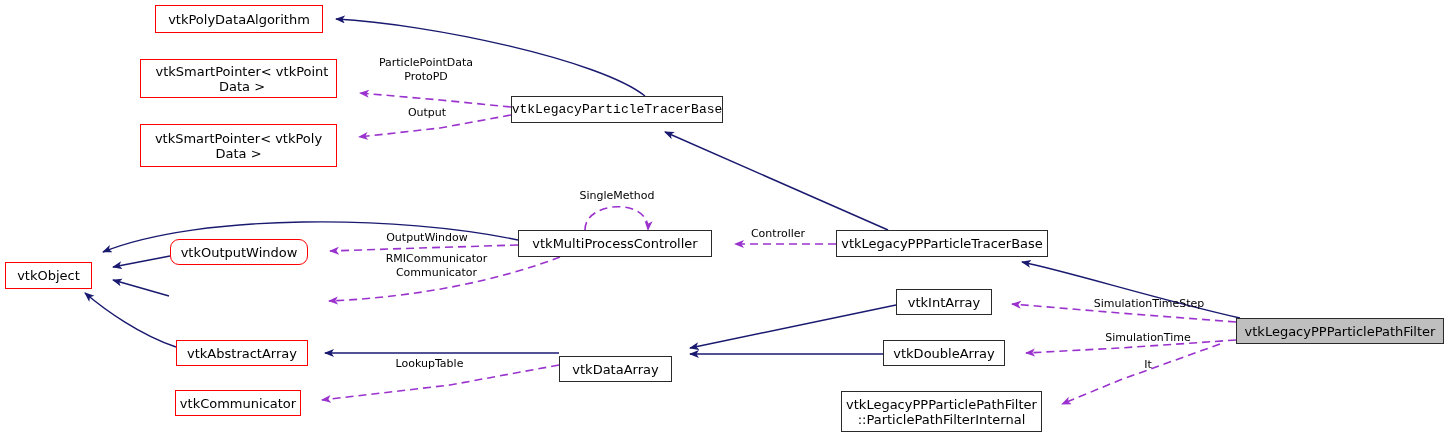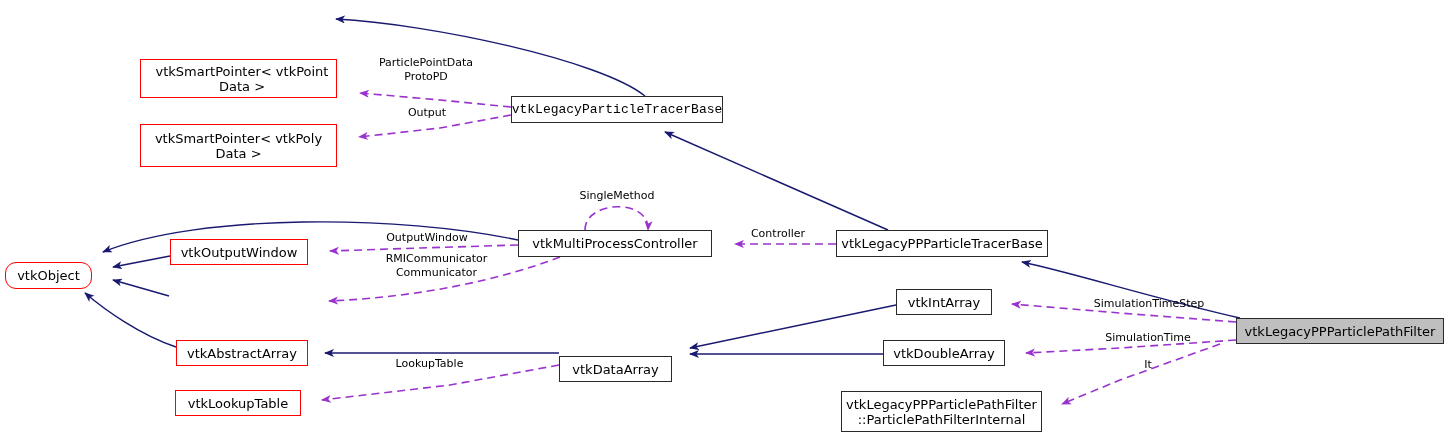--- a/index.html
+++ b/index.html
@@ -105,50 +105,53 @@
 
     <path d="M 1240,318 C 1160,300 1070,272 1022,262" fill="none" stroke="#191970" stroke-width="1.4" marker-end="url(#arrow-inherit)"></path>
 
     <path d="M 1236,322 L 1120,313 L 1012,304" fill="none" stroke="#9a32cd" stroke-width="1.6" stroke-dasharray="8,5" marker-end="url(#arrow-usage)"></path>
 
     <path d="M 1236,340 L 1120,348 L 1026,353" fill="none" stroke="#9a32cd" stroke-width="1.6" stroke-dasharray="8,5" marker-end="url(#arrow-usage)"></path>
 
     <path d="M 1220,344 L 1120,380 L 1062,404" fill="none" stroke="#9a32cd" stroke-width="1.6" stroke-dasharray="8,5" marker-end="url(#arrow-usage)"></path>
   </svg>
 
+  <div class="node" style="left:155px; top:5px; width:168px; height:28px;">
+    <span>vtkPolyDataAlgorithm</span>
+  </div>
 
   <div class="node" style="left:140px; top:59px; width:197px; height:39px;padding-left:7px;">
     <span>vtkSmartPointer&lt; vtkPoint
 Data &gt;</span>
   </div>
 
   <div class="node" style="left:140px; top:124px; width:197px; height:43px;">
     <span>vtkSmartPointer&lt; vtkPoly
 Data &gt;</span>
   </div>
 
   <div class="node black-border" style="left:511px; top:96px; width:212px; height:27px;font-family:Liberation Mono, monospace;">
     <span>vtkLegacyParticleTracerBase</span>
   </div>
 
-  <div class="node" style="left:5px; top:262px; width:87px; height:27px;border-radius:11px;">
+  <div class="node" style="left:5px; top:262px; width:87px; height:27px;">
     <span>vtkObject</span>
   </div>
 
-  <div class="node" style="left:170px; top:239px; width:138px; height:26px;">
+  <div class="node" style="left:170px; top:239px; width:138px; height:26px;border-radius:9px;">
     <span>vtkOutputWindow</span>
   </div>
 
 
   <div class="node" style="left:176px; top:340px; width:132px; height:26px;">
     <span>vtkAbstractArray</span>
   </div>
 
   <div class="node" style="left:175px; top:390px; width:126px; height:26px;">
-    <span>vtkLookupTable</span>
+    <span>vtkCommunicator</span>
   </div>
 
   <div class="node black-border" style="left:518px; top:230px; width:194px; height:27px;">
     <span>vtkMultiProcessController</span>
   </div>
 
   <div class="node black-border" style="left:559px; top:340px; width:113px; height:26px;margin-top:16px;">
     <span>vtkDataArray</span>
   </div>
 

